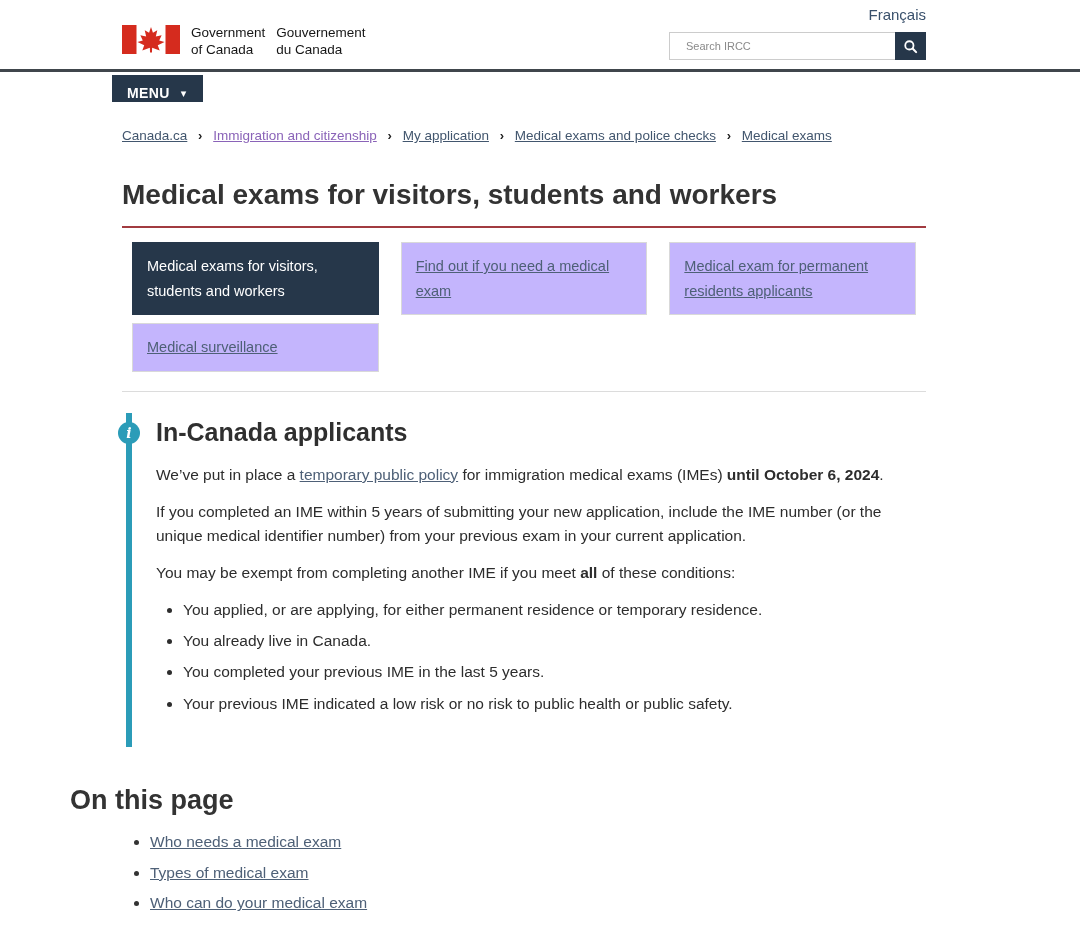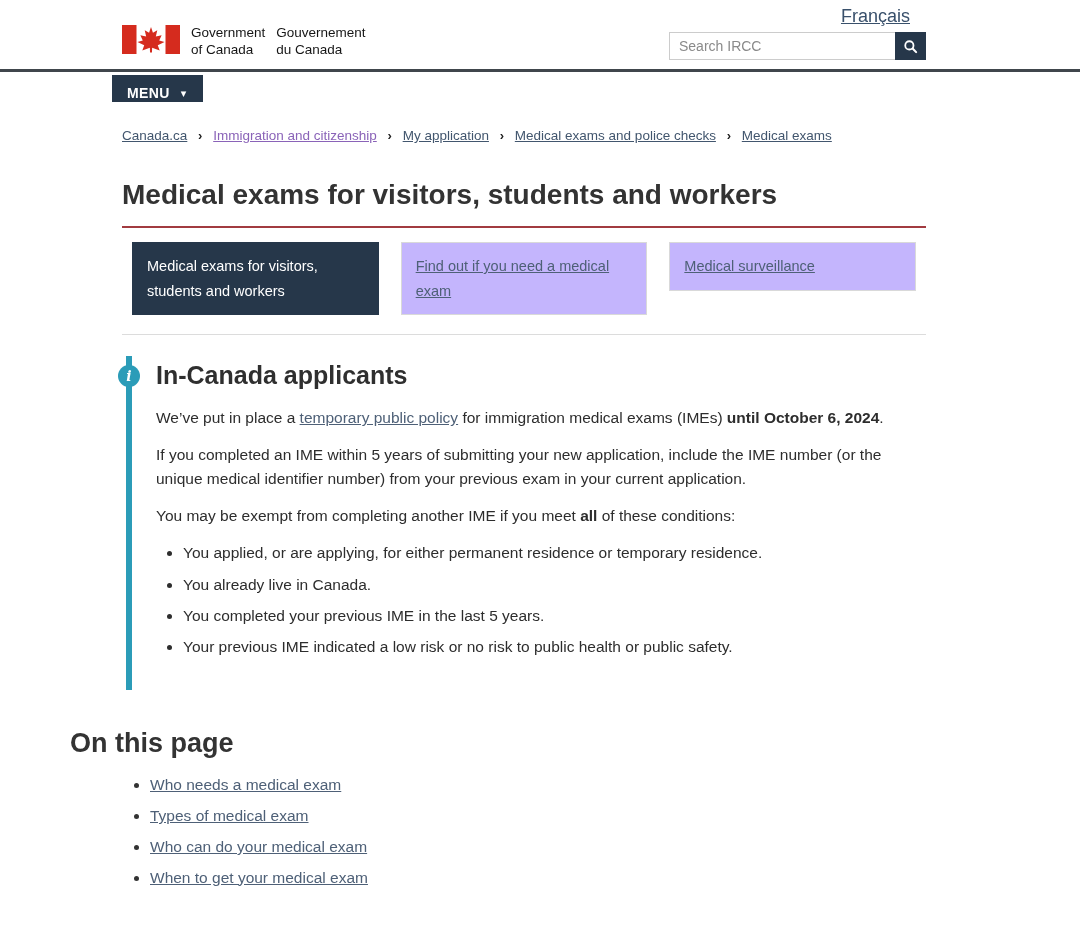--- a/index.html
+++ b/index.html
@@ -13,24 +13,24 @@
     width:1080px;min-height:927px;background:#ffffff;color:var(--text);
     font-family:"Liberation Sans","DejaVu Sans",sans-serif;
   }
   a{cursor:pointer;}
   
   .site-header{position:relative;height:72px;border-bottom:3px solid var(--header-line);background:#fff;}
   .header-inner{position:relative;width:804px;margin-left:122px;height:100%;}
   .fip{position:absolute;left:0;top:25px;display:flex;align-items:flex-start;gap:11px;justify-content:flex-end;}
   .flag{width:58px;height:29px;display:block;}
   .fip-text{font-size:13.5px;line-height:1.25;color:#161616;white-space:pre-line;}
-  .lang-link{position:absolute;right:16px;top:6px;font-size:18px;color:#39506b;text-decoration:underline;}
+  .lang-link{position:absolute;right:0;top:6px;font-size:15px;color:#39506b;}
   .search-wrap{position:absolute;right:0;top:32px;display:flex;align-items:stretch;}
-  .search-input{width:226px;height:28px;border:1px solid #cccccc;border-right:none;padding:0 9px;
-    font-size:14px;color:#444;font-family:inherit;outline:none;}
+  .search-input{width:226px;height:28px;border:1px solid #cccccc;border-right:none;padding:0 16px;
+    font-size:11px;color:#444;font-family:inherit;outline:none;}
   .search-input::placeholder{color:#8a8a8a;}
   .search-btn{width:31px;height:28px;background:var(--navy);border:1px solid var(--navy);
     display:flex;align-items:center;justify-content:center;padding:0;cursor:pointer;}
   
   .menu-row{height:41px;}
   .menu-btn{display:inline-flex;align-items:center;gap:11px;margin:3px 0 0 112px;
     background:var(--navy);color:#fff;border:none;padding:10px 16px 1px 15px;
     font-size:14px;font-weight:bold;letter-spacing:.4px;font-family:inherit;cursor:pointer;}
   .menu-btn .chev{font-size:11px;line-height:1;}
   
@@ -117,20 +117,23 @@
 </nav>
 
 <h1 class="page-title">Medical exams for visitors, students and workers</h1>
 
 <div class="tab-grid">
   <div class="tab-card active">Medical exams for visitors, students and workers</div>
   <div class="tab-card">
     <a>Find out if you need a medical exam</a>
   </div>
   <div class="tab-card">
+    <a>Medical exam for permanent residents applicants</a>
+  </div>
+  <div class="tab-card">
     <a>Medical surveillance</a>
   </div>
 </div>
 
 <hr class="section-divider">
 
 <section class="info-block">
   <span class="info-icon">i</span>
   <h2 class="info-heading">In-Canada applicants</h2>
   <p><span>We’ve put in place a </span><a>temporary public policy</a><span> for immigration medical exams (IMEs) </span><strong>until October 6, 2024</strong><span>.</span></p>

